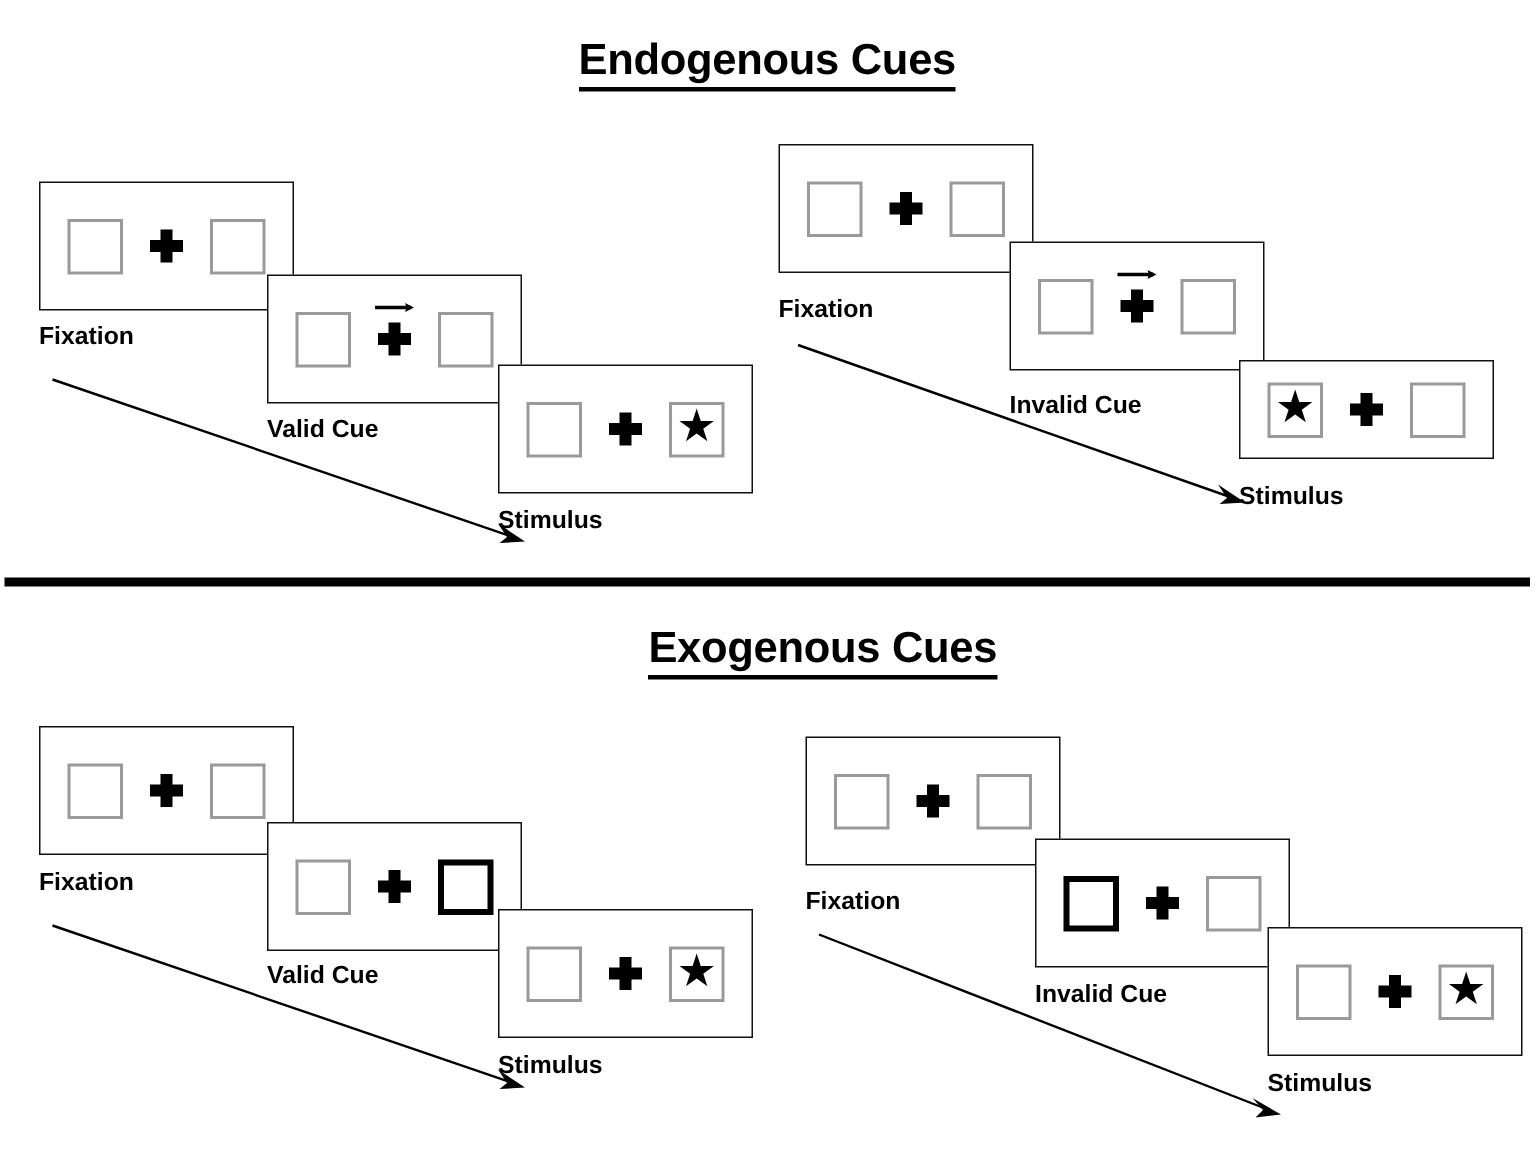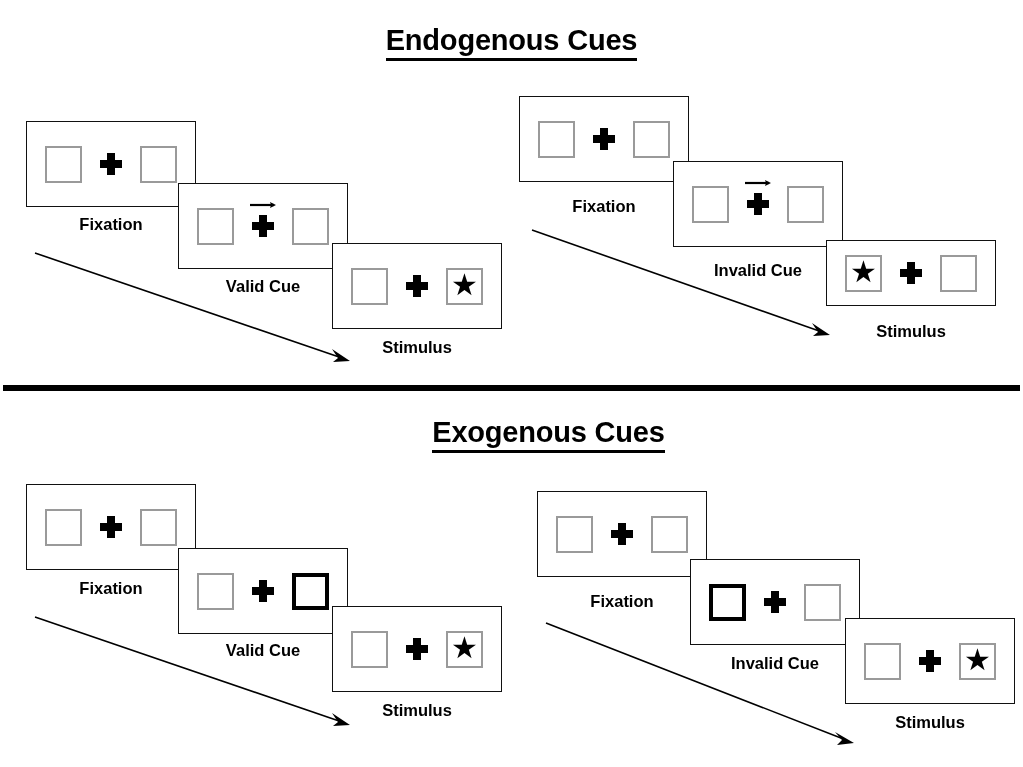--- a/index.html
+++ b/index.html
@@ -123,21 +123,20 @@
     height: 12px;
   }
 
   
   .frame-label {
     position: absolute;
     font-weight: bold;
     font-size: 16.5px;
     color: #000;
     white-space: nowrap;
-    text-align: center;
   }
 
   
   .flow-arrow {
     position: absolute;
     overflow: visible;
   }
 </style>
 </head>
 <body>

